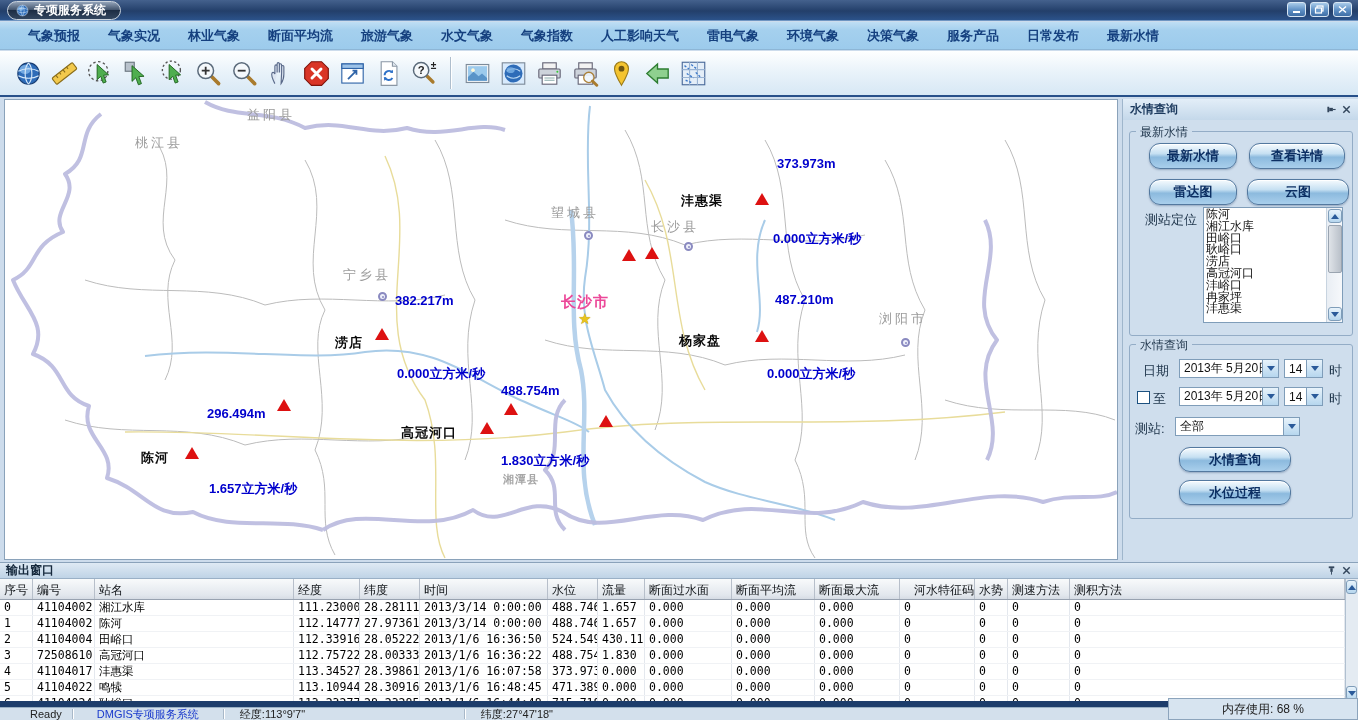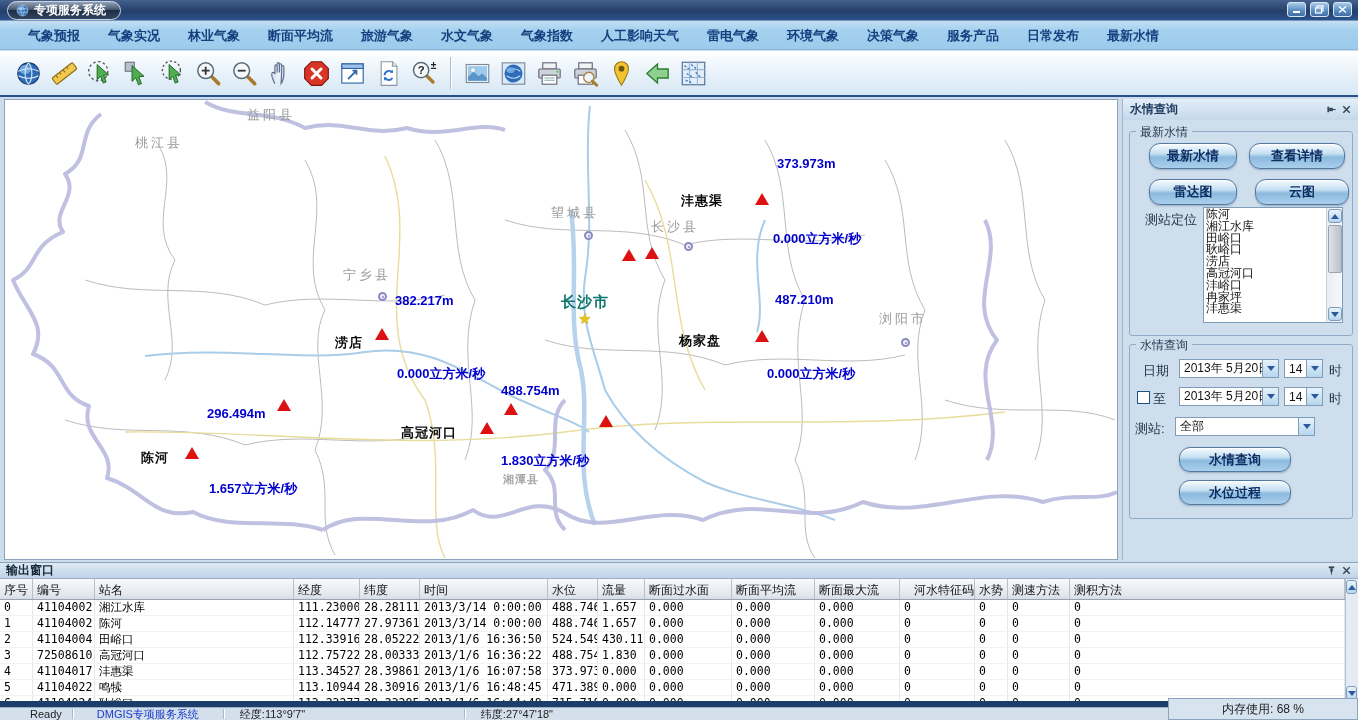--- a/index.html
+++ b/index.html
@@ -32,21 +32,21 @@
   .tool-btn { width:36px; height:36px; display:flex; align-items:center; justify-content:center; border-radius:3px; }
   .tool-btn svg { width:27px; height:27px; }
   .tool-sep { width:1px; height:32px; background:#aebecd; margin:0 8px; box-shadow:1px 0 0 #fff; }
 
   
   .map { position:absolute; left:4px; top:99px; width:1114px; height:461px; background:#fff;
     border:1px solid #8aa2ba; overflow:hidden; cursor:default; }
   .map svg.basemap { position:absolute; left:0; top:0; }
   .map-overlay { position:absolute; left:0; top:0; width:100%; height:100%; }
   .region-label { position:absolute; color:#9b9b9b; font-size:13px; letter-spacing:3px; white-space:nowrap; }
-  .region-label.bold-lg { color:#0f766e; font-weight:bold; font-size:15px; letter-spacing:1px; }
+  .region-label.bold-lg { color:#ec4899; font-weight:bold; font-size:15px; letter-spacing:1px; }
   .region-label.muted-sm { font-size:11px; letter-spacing:1px; color:#a7a7a7;font-weight:bold; }
   .station-label { position:absolute; color:#0a0a0a; font-weight:bold; font-size:13px; white-space:nowrap; letter-spacing:1px; }
   .map-annotation { position:absolute; color:#0000cd; font-weight:bold; font-size:13px; white-space:nowrap; }
   .tri { position:absolute; width:0; height:0; border-left:7px solid transparent; border-right:7px solid transparent; border-bottom:12px solid #dd1111; }
   .circ { position:absolute; width:9px; height:9px; border:2px solid #8a8ac0; border-radius:50%; background:#eef0fa; }
   .circ::after { content:""; position:absolute; left:1.5px; top:1.5px; width:2px; height:2px; border-radius:50%; background:#8a8ac0; }
   .star { position:absolute; color:#e8c420; font-size:15px; text-shadow:0 0 1px #9a7a10; line-height:1; }
 
   
   .panel { position:absolute; left:1122px; top:99px; width:236px; height:461px; background:#cfdeed; border-left:1px solid #9fb6cc; }
@@ -443,31 +443,31 @@
     </div>
     <div class="combo" style="left:161px; top:288px; width:39px;">
       <span class="val">14</span>
       <span class="drop">
           <span class="arr-dn"></span>
         </span>
     </div>
     <span class="panel-label" style="left:206px; top:291px;">时</span>
 
     <span class="panel-label" style="left:12px; top:321px;">测站:</span>
-    <div class="combo" style="left:52px; top:318px; width:140px;">
+    <div class="combo" style="left:52px; top:318px; width:125px;">
       <span class="val">全部</span>
       <span class="drop">
           <span class="arr-dn"></span>
         </span>
     </div>
     <div id="query-buttons"></div>
   <div class="xp-btn" style="left: 26px; top: 44px; width: 88px; height: 26px;">最新水情</div>
       <div class="xp-btn" style="left: 126px; top: 44px; width: 96px; height: 26px;">查看详情</div>
       <div class="xp-btn" style="left: 26px; top: 80px; width: 88px; height: 26px;">雷达图</div>
-      <div class="xp-btn" style="left: 132px; top: 80px; width: 94px; height: 26px;">云图</div>
+      <div class="xp-btn" style="left: 124px; top: 80px; width: 102px; height: 26px;">云图</div>
       <div class="xp-btn" style="left: 56px; top: 348px; width: 112px; height: 25px;">水情查询</div>
       <div class="xp-btn" style="left: 56px; top: 381px; width: 112px; height: 25px;">水位过程</div>
     </div>
 
   <div class="out-header">
     <span>输出窗口</span>
     <span class="spacer"></span>
     <span class="hdr-ico">
         <svg viewBox="0 0 12 12" width="11" height="11">
           <rect x="3" y="1.5" width="6" height="2" fill="#33465c"></rect>

